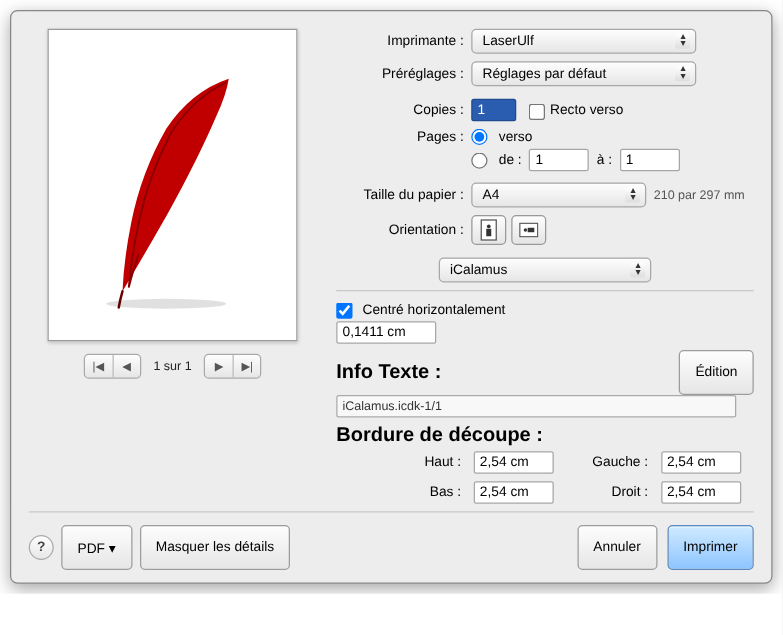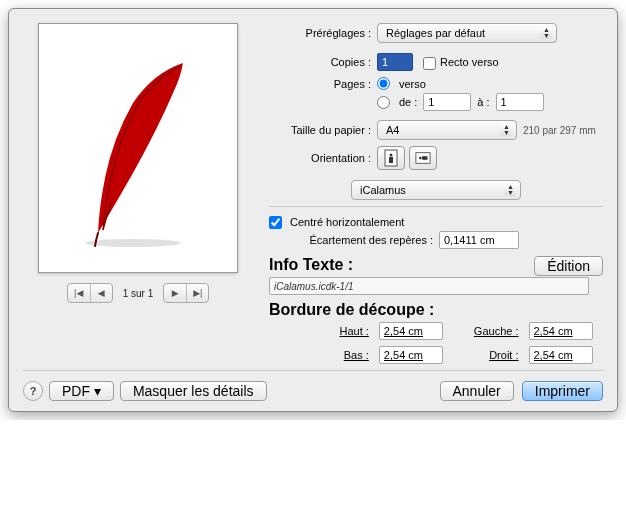--- a/index.html
+++ b/index.html
@@ -30,27 +30,27 @@
 .hint { font-size: 10px; color: #555; margin-left: 6px; }
 .orient-btn { width: 28px; height: 24px; border: 1px solid #999; border-radius: 4px; background: linear-gradient(#fdfdfd,#e4e4e4); display: inline-flex; align-items: center; justify-content: center; margin-right: 4px; }
 .orient-svg { width: 16px; height: 18px; }
 .hr { border: none; border-top: 1px solid #c8c8c8; margin: 6px 0 8px; }
 .center-row { margin-bottom: 0; margin-top: 10px; display:flex; justify-content:center; }
 .opts { margin-left: 0; }
 .opt-line { display: flex; align-items: center; gap: 4px; margin-bottom: 3px; font-size: 11px; }
 .opt-label { width: 170px; text-align: right; padding-right: 6px; font-size: 11px; }
 .opt-row { display: flex; align-items: center; margin-bottom: 5px; }
 .bold-label { font-weight: bold; font-size: 16px; margin-bottom: 3px; margin-top: 2px; }
-.wide-ro { width: 320px; height: 18px; background: #f8f8f8; border: 1px solid #aaa; border-radius: 2px; padding: 0 4px; font-size: 10px; color: #333; display: flex; align-items: center; font-style: italic; }
-.btn { background: linear-gradient(#fdfdfd,#e6e6e6); border: 1px solid #9c9c9c; border-radius: 4px; height: 20px; padding: 0 12px; font-size: 14px; box-shadow: 0 1px 0 rgba(255,255,255,0.7) inset; }
+.wide-ro { width: 320px; height: 18px; background: #f8f8f8; border: 1px solid #aaa; border-radius: 2px; padding: 0 4px; font-size: 10px; color: #333; display: flex; align-items: center; }
+.btn { background: linear-gradient(#fdfdfd,#e6e6e6); border: 1px solid #9c9c9c; border-radius: 4px; height: 36px; padding: 0 12px; font-size: 11px; box-shadow: 0 1px 0 rgba(255,255,255,0.7) inset; }
 .btn.default { background: linear-gradient(#cfeaff,#8ec5ff); border-color: #5b8bc0; }
 .footer { display: flex; align-items: center; margin-top: 10px; }
 .footer .spacer { flex: 1; }
 .help { width: 20px; height: 20px; border: 1px solid #aaa; border-radius: 50%; display: inline-flex; align-items: center; justify-content: center; background: linear-gradient(#fff,#e6e6e6); font-weight: bold; color: #444; margin-right: 6px; }
-.four-grid { display: grid; grid-template-columns: auto auto auto auto; gap: 6px 10px; align-items: center; font-size: 11px; margin-left: 60px; text-decoration: underline;}
+.four-grid { display: grid; grid-template-columns: auto auto auto auto; gap: 6px 10px; align-items: center; font-size: 11px; margin-left: 60px;}
 .four-grid .lbl { text-align: right; }
 .combo.small { min-width: 80px; }
 </style>
 </head>
 <body>
 
 <div class="dialog">
   <div class="main">
     <div class="left">
       <div class="preview-box">
@@ -68,20 +68,27 @@
         </span>
         <span class="pager-text">1 sur 1</span>
         <span class="pager-btns">
           <button class="pager-btn">▶</button>
           <button class="pager-btn">▶|</button>
         </span>
       </div>
     </div>
 
     <div class="right">
+      <div class="row">
+        <span class="row-label">Imprimante :</span>
+        <div class="combo" style="min-width:180px">
+          <span>LaserUlf</span>
+          <span class="arrows">▲<br>▼</span>
+        </div>
+      </div>
       <div class="row">
         <span class="row-label">Préréglages :</span>
         <div class="combo" style="min-width:180px">
           <span>Réglages par défaut</span>
           <span class="arrows">▲<br>▼</span>
         </div>
       </div>
 
       <div class="row" style="margin-top:10px">
         <span class="row-label">Copies :</span>
@@ -144,21 +151,20 @@
       </div>
       <hr class="hr">
 
       <div class="opts">
         <div class="opt-line">
             <input type="checkbox" class="chk" checked="" style="">
             <span>Centré horizontalement</span>
           </div>
 
         <div class="opt-row">
-          <span class="opt-label">Écartement des repères :</span>
           <input class="text-in" style="width: 80px;" value="0,1411 cm">
         </div>
 
         <div style="display:flex; align-items:center; gap:8px; margin-top:4px;">
           <span class="bold-label">Info Texte :</span>
           <span style="flex:1"></span>
           <button class="btn">Édition</button>
         </div>
         <div class="wide-ro">
             <span>iCalamus.icdk-1/1</span>

